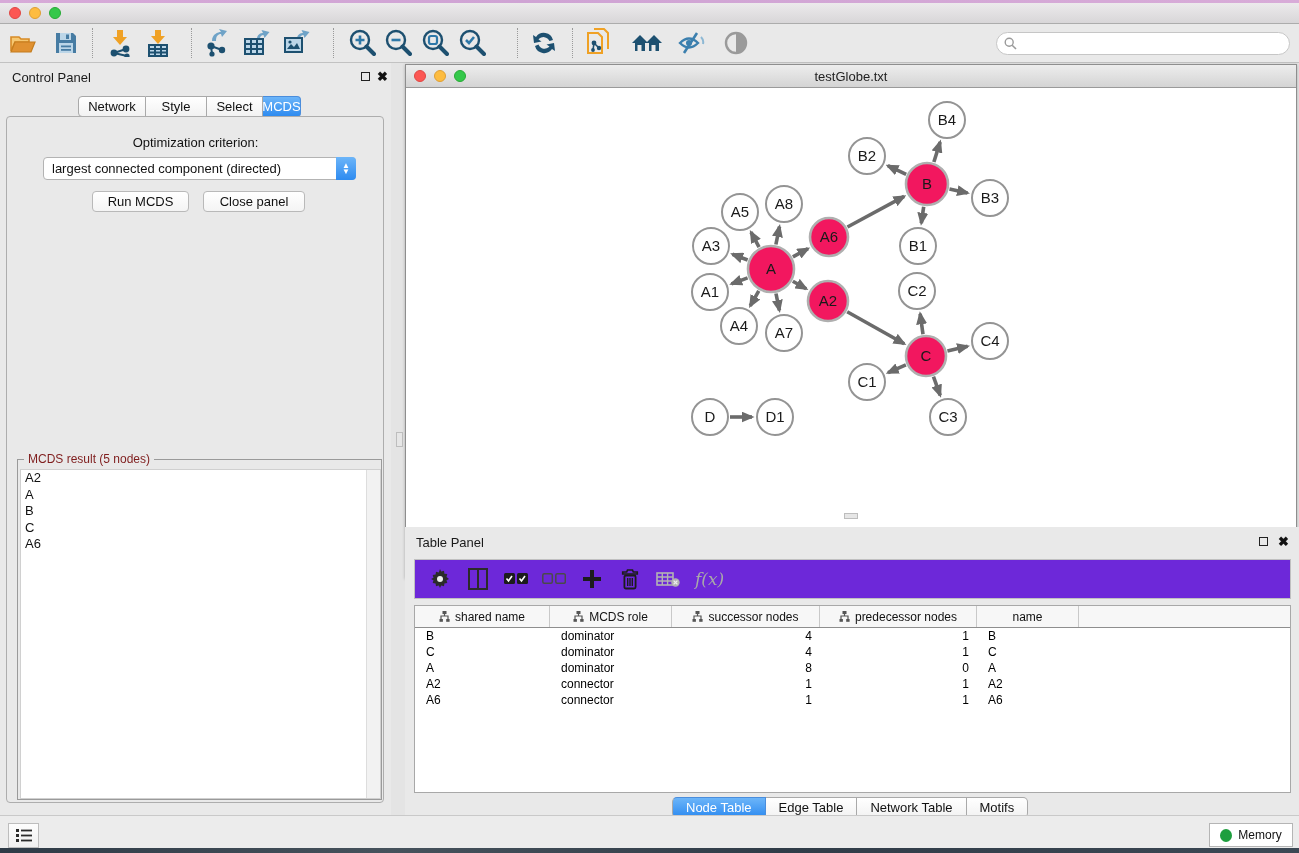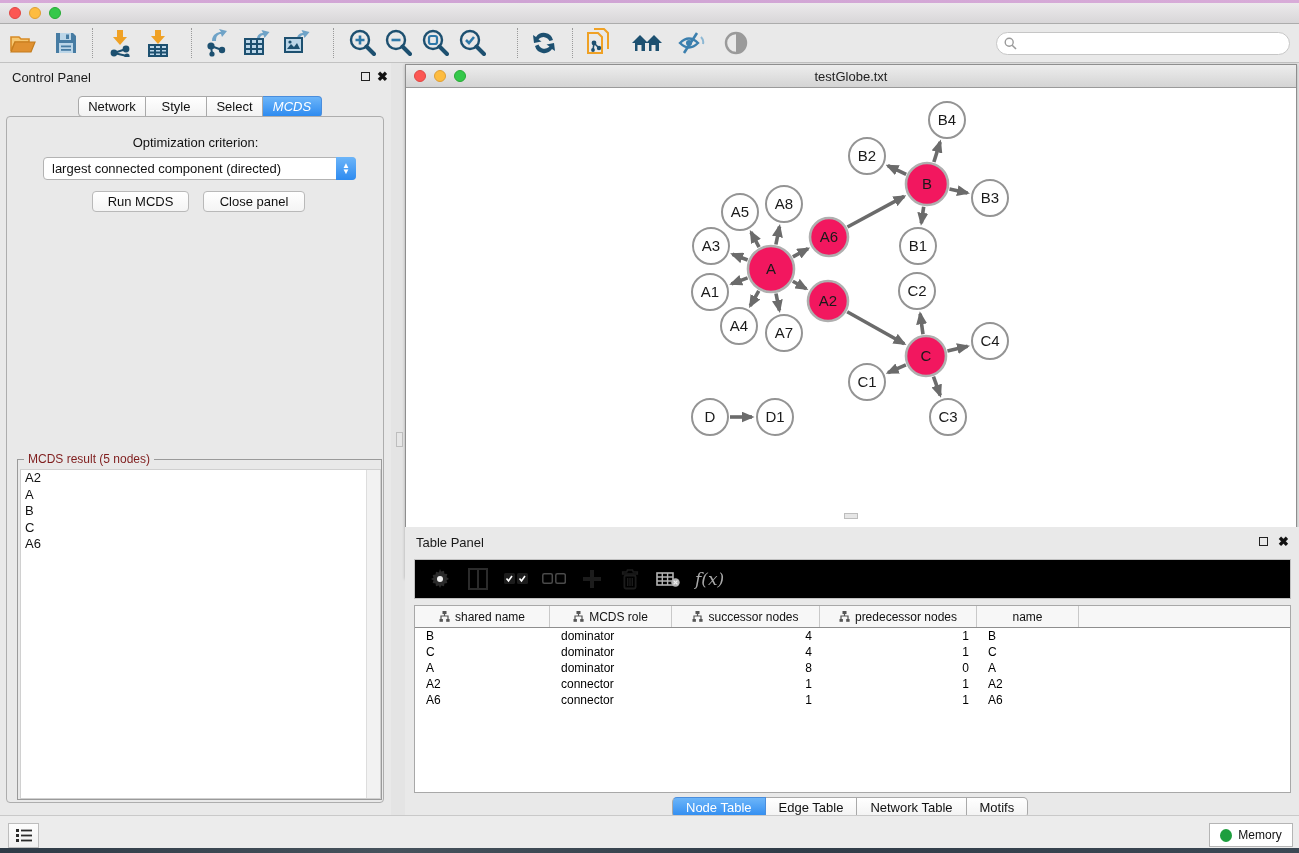--- a/index.html
+++ b/index.html
@@ -95,21 +95,21 @@
   #net-resize-grip { position:absolute; right:1px; bottom:1px; }
 
   .grip { background:#e6e6e6; border:1px solid #bdbdbd; }
   #grip-left { left:396px; top:369px; width:7px; height:15px; }
   #grip-bottom { left:844px; top:450px; width:14px; height:6px; }
 
   
   #table-panel { left:405px; top:456px; width:894px; height:296px; background:#e9e9e9;margin-top:8px; }
   #tp-titlebar { position:absolute; left:11px; top:6px; width:875px; height:20px; }
   #tp-toolbar { position:absolute; left:9px; top:32px; width:877px; height:40px;
-    border:1px solid #c0c0c0; background:#000000; display:flex; align-items:center; }
+    border:1px solid #c0c0c0; background:#6d28d9; display:flex; align-items:center; }
   .tp-tool { width:38px; display:flex; align-items:center; justify-content:center;
     background:none; border:none; }
   .fx { font-family:"DejaVu Serif", serif; font-style:italic; font-size:17px; color:#a9a9a9; }
 
   #tp-table { position:absolute; left:9px; top:78px; width:877px; height:188px;
     border:1px solid #a8a8a8; background:#fff; }
   .thead { display:grid; grid-template-columns:135px 122px 148px 157px 102px 1fr;
     height:22px; background:#f7f7f7; border-bottom:1px solid #8e8e8e; }
   .th { display:flex; align-items:center; justify-content:center; gap:5px;
     font-size:12px; color:#111; border-right:1px solid #c9c9c9; overflow:hidden; }
@@ -297,21 +297,21 @@
     <div id="control-panel" class="abs">
       <div id="cp-titlebar" class="abs">
         <span class="panel-title" style="position:absolute;left:12px;top:2px">Control Panel</span>
         <span class="win-float" style="position:absolute;left:361px;top:4px"></span>
         <span class="win-close" style="position:absolute;left:377px;top:4px">✖</span>
       </div>
       <div id="cp-tabs" class="abs">
           <div class="seg-tab" style="width: 68px;">Network</div>
           <div class="seg-tab" style="width: 61px;">Style</div>
           <div class="seg-tab" style="width: 56px;">Select</div>
-          <div class="seg-tab active" style="width: 59px; font-style: italic;">MCDS</div>
+          <div class="seg-tab active" style="width: 38px;">MCDS</div>
         </div>
       <div id="cp-box" class="abs"></div>
       <div id="opt-label" class="abs">Optimization criterion:</div>
       <div id="opt-select" class="abs">
         <span class="val">largest connected component (directed)</span>
         <span id="opt-stepper">
           <span>▲</span>
             <span>▼</span>
         </span>
       </div>

